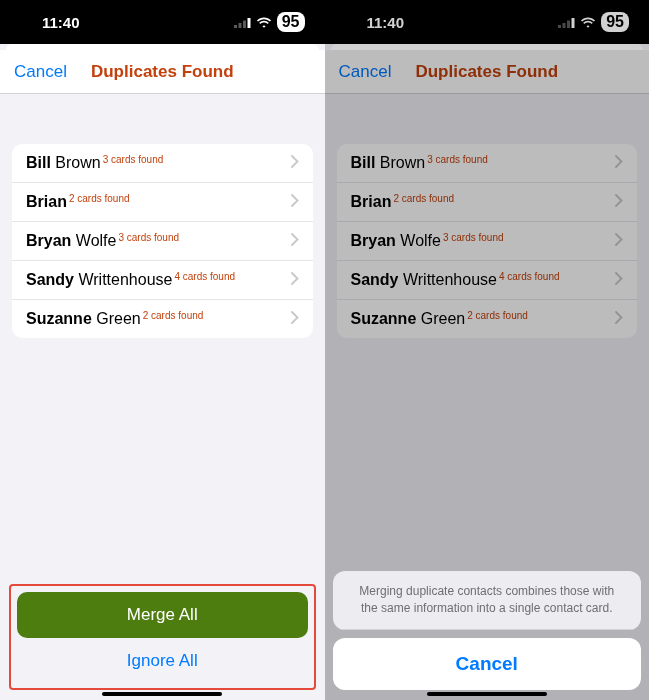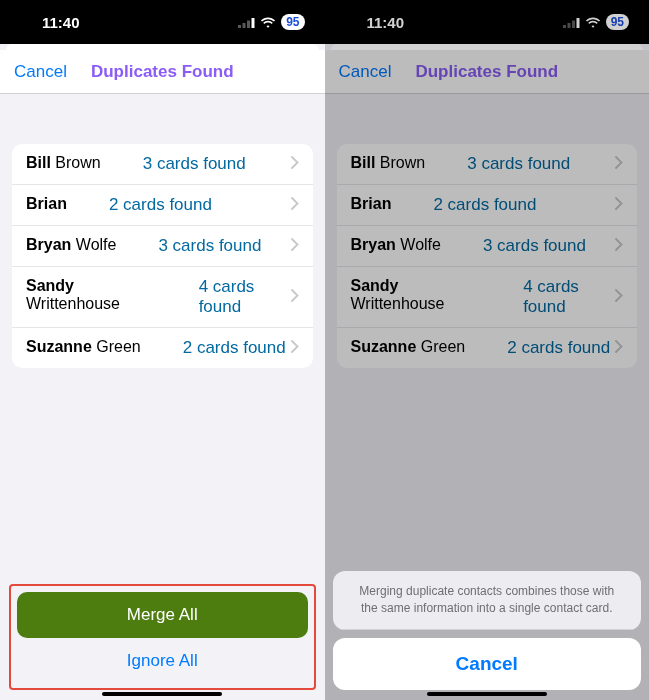--- a/index.html
+++ b/index.html
@@ -1,35 +1,35 @@
 <!DOCTYPE html>
 <html><head>
 <meta charset="utf-8">
 <style>
   * { box-sizing: border-box; margin: 0; padding: 0; font-family: -apple-system, "SF Pro Text", "Helvetica Neue", Arial, sans-serif; }
   body { width: 649px; height: 700px; background: #fff; display: flex; }
   .phone { width: 50%; height: 100%; position: relative; background: #f2f2f7; display: flex; flex-direction: column; overflow: hidden; }
   .statusbar { height: 44px; background: #000; color: #fff; display: flex; align-items: center; justify-content: space-between; padding: 8px 20px; font-size: 15px; font-weight: 600; }
   .sb-right { display: flex; align-items: center; gap: 5px; }
   .sb-time { margin-left: 22px; }
-  .battery-pill { background: #fff; color: #1d4ed8; border-radius: 8px; padding: 1px 5px; font-size: 12px; font-weight: 700; }
+  .battery-pill { background: #fff; color: #000000; border-radius: 8px; padding: 1px 5px; font-size: 16px; font-weight: 700; }
   .signal svg, .wifi svg { display: block; }
   .sheet-peek { height: 6px; background: #fff; border-radius: 10px 10px 0 0; margin: 0 6px; }
   .nav { height: 44px; background: #fff; display: flex; align-items: center; position: relative; border-bottom: 0.5px solid #d1d1d6; }
   .nav-cancel { color: #007aff; font-size: 17px; padding-left: 14px; cursor: pointer; }
-  .nav-title { position: absolute; left: 50%; transform: translateX(-50%); font-size: 17px; font-weight: 600; color: #8b5cf6; }
+  .nav-title { position: absolute; left: 50%; transform: translateX(-50%); font-size: 17px; font-weight: 600; color: #c2410c; }
   .content { flex: 1; background: #f2f2f7; padding: 0 12px; position: relative; }
   .list { margin-top: 50px; background: #fff; border-radius: 10px; overflow: hidden; }
   .row { display: flex; align-items: center; justify-content: space-between; padding: 10px 14px; border-bottom: 0.5px solid #e5e5ea; cursor: pointer; }
   .row:last-child { border-bottom: none; }
   .row-text { display: flex; flex-direction: row; gap: 2px; }
   .row-name { font-size: 16px; color: #000; }
   .row-name .first { font-weight: 600; }
   .row-name .last { font-weight: 400; }
-  .row-sub { font-size: 17px; color: #0369a1; margin-left: 40px; }
+  .row-sub { font-size: 10px; color: #c2410c; }
   .chevron { color: #c7c7cc; }
   .footer1 { position: absolute; bottom: 10px; left: 9px; right: 9px; border: 2px solid #e44a3c; padding: 6px 6px 4px 6px; border-radius: 4px; }
   .btn-primary { background: #4d7c0f; color: #fff; font-size: 17px; font-weight: 500; text-align: center; padding: 13px 0; border-radius: 10px; cursor: pointer; }
   .btn-secondary { color: #007aff; font-size: 17px; font-weight: 500; text-align: center; padding: 13px 0; cursor: pointer; }
   .home-ind { position: absolute; bottom: 4px; left: 50%; transform: translateX(-50%); width: 120px; height: 4px; background: #000; border-radius: 3px; }
   .phone.right .content, .phone.right .nav { filter: brightness(0.9); }
   .overlay { position: absolute; inset: 0; background: rgba(0,0,0,0.18); }
   .actionsheet { position: absolute; bottom: 10px; left: 8px; right: 8px; z-index: 5; }
   .as-group { background: rgba(240,240,245,0.93); backdrop-filter: blur(10px); border-radius: 12px; overflow: hidden; margin-bottom: 8px; }
   .as-msg { font-size: 12px; color: #6e6e73; text-align: center; padding: 12px 20px; border-bottom: 0.5px solid #d1d1d6; line-height: 1.4; }

